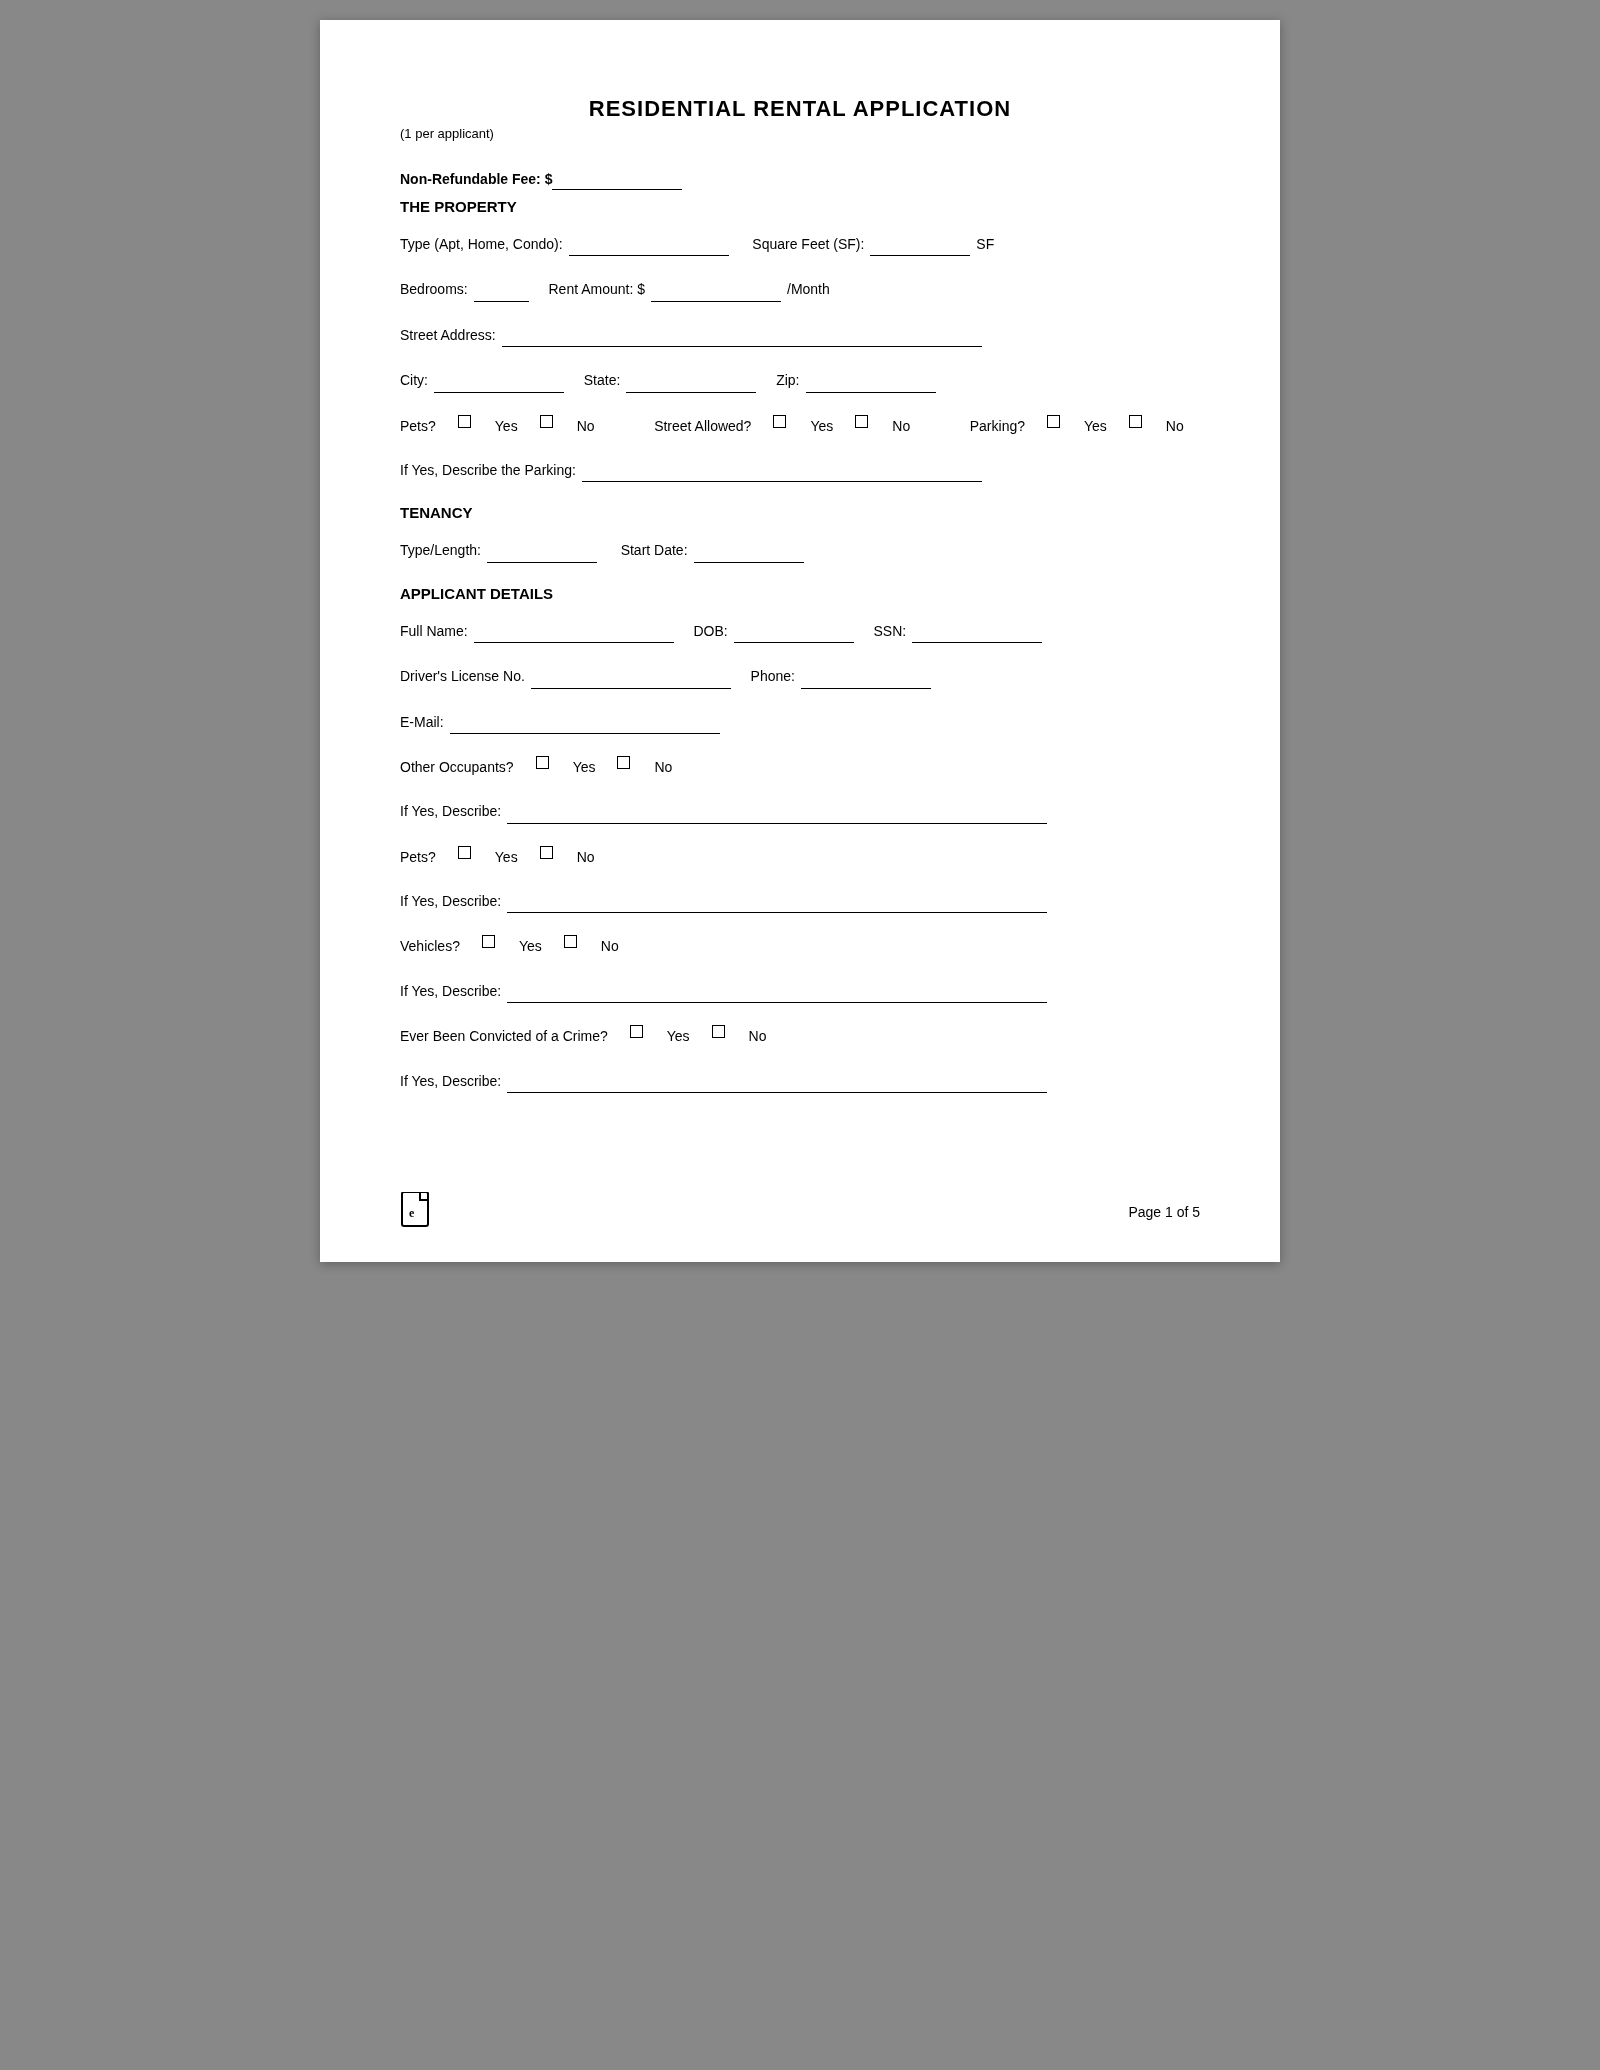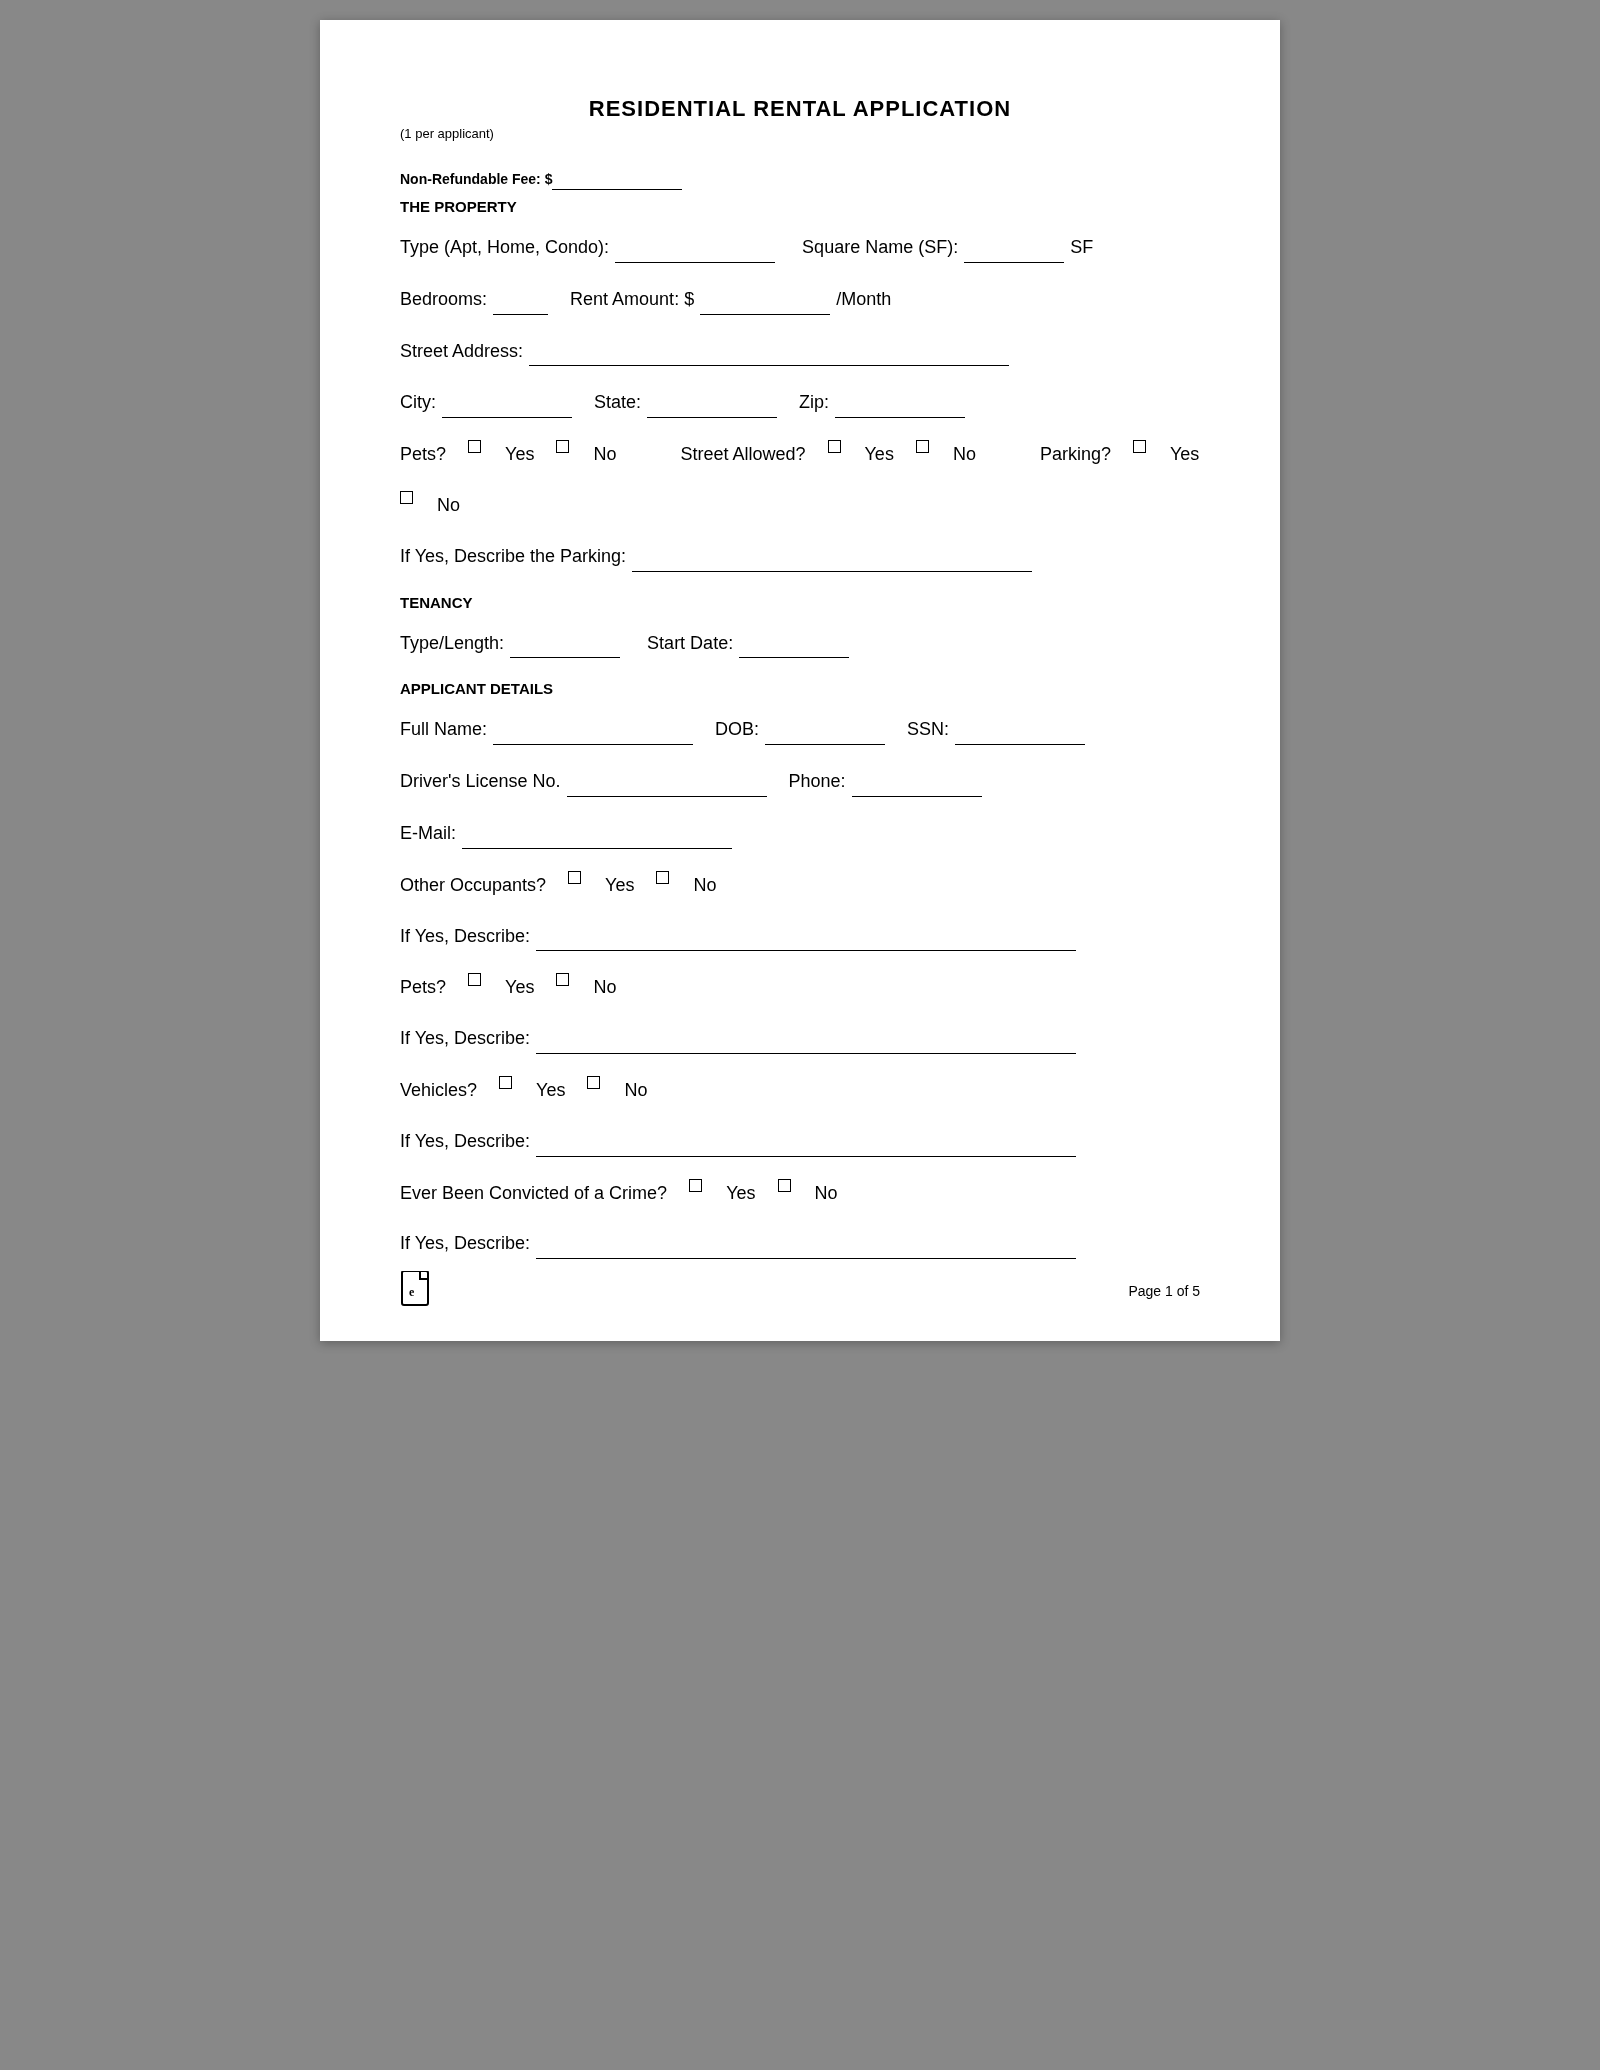--- a/index.html
+++ b/index.html
@@ -53,21 +53,21 @@
     }
 
     .section-title {
       font-size: 15px;
       font-weight: bold;
       margin-bottom: 18px;
       margin-top: 8px;
     }
 
     .form-row {
-      font-size: 18px;
+      font-size: 14px;
       margin-bottom: 22px;
       line-height: 1.6;
     }
 
     .underline {
       display: inline-block;
       border-bottom: 1.5px solid #000;
       vertical-align: bottom;
     }
     .ul-md { width: 160px; }
@@ -142,21 +142,21 @@
     <span class="fee-label">Non-Refundable Fee: $</span>
     <span class="underline" style="width:130px;">&nbsp;</span>
   </div>
 
   <div class="section-title">THE PROPERTY</div>
 
   <div class="form-row row-inline">
     <span>Type (Apt, Home, Condo):</span>
     <span class="underline ul-md">&nbsp;</span>
     &nbsp;&nbsp;&nbsp;
-    <span>Square Name (SF):</span>
+    <span>Square Feet (SF):</span>
     <span class="underline ul-sf">&nbsp;</span>
     <span>SF</span>
   </div>
 
   <div class="form-row row-inline">
     <span>Bedrooms:</span>
     <span class="underline ul-bedrooms">&nbsp;</span>
     &nbsp;&nbsp;
     <span>Rent Amount: $</span>
     <span class="underline ul-rent">&nbsp;</span>

